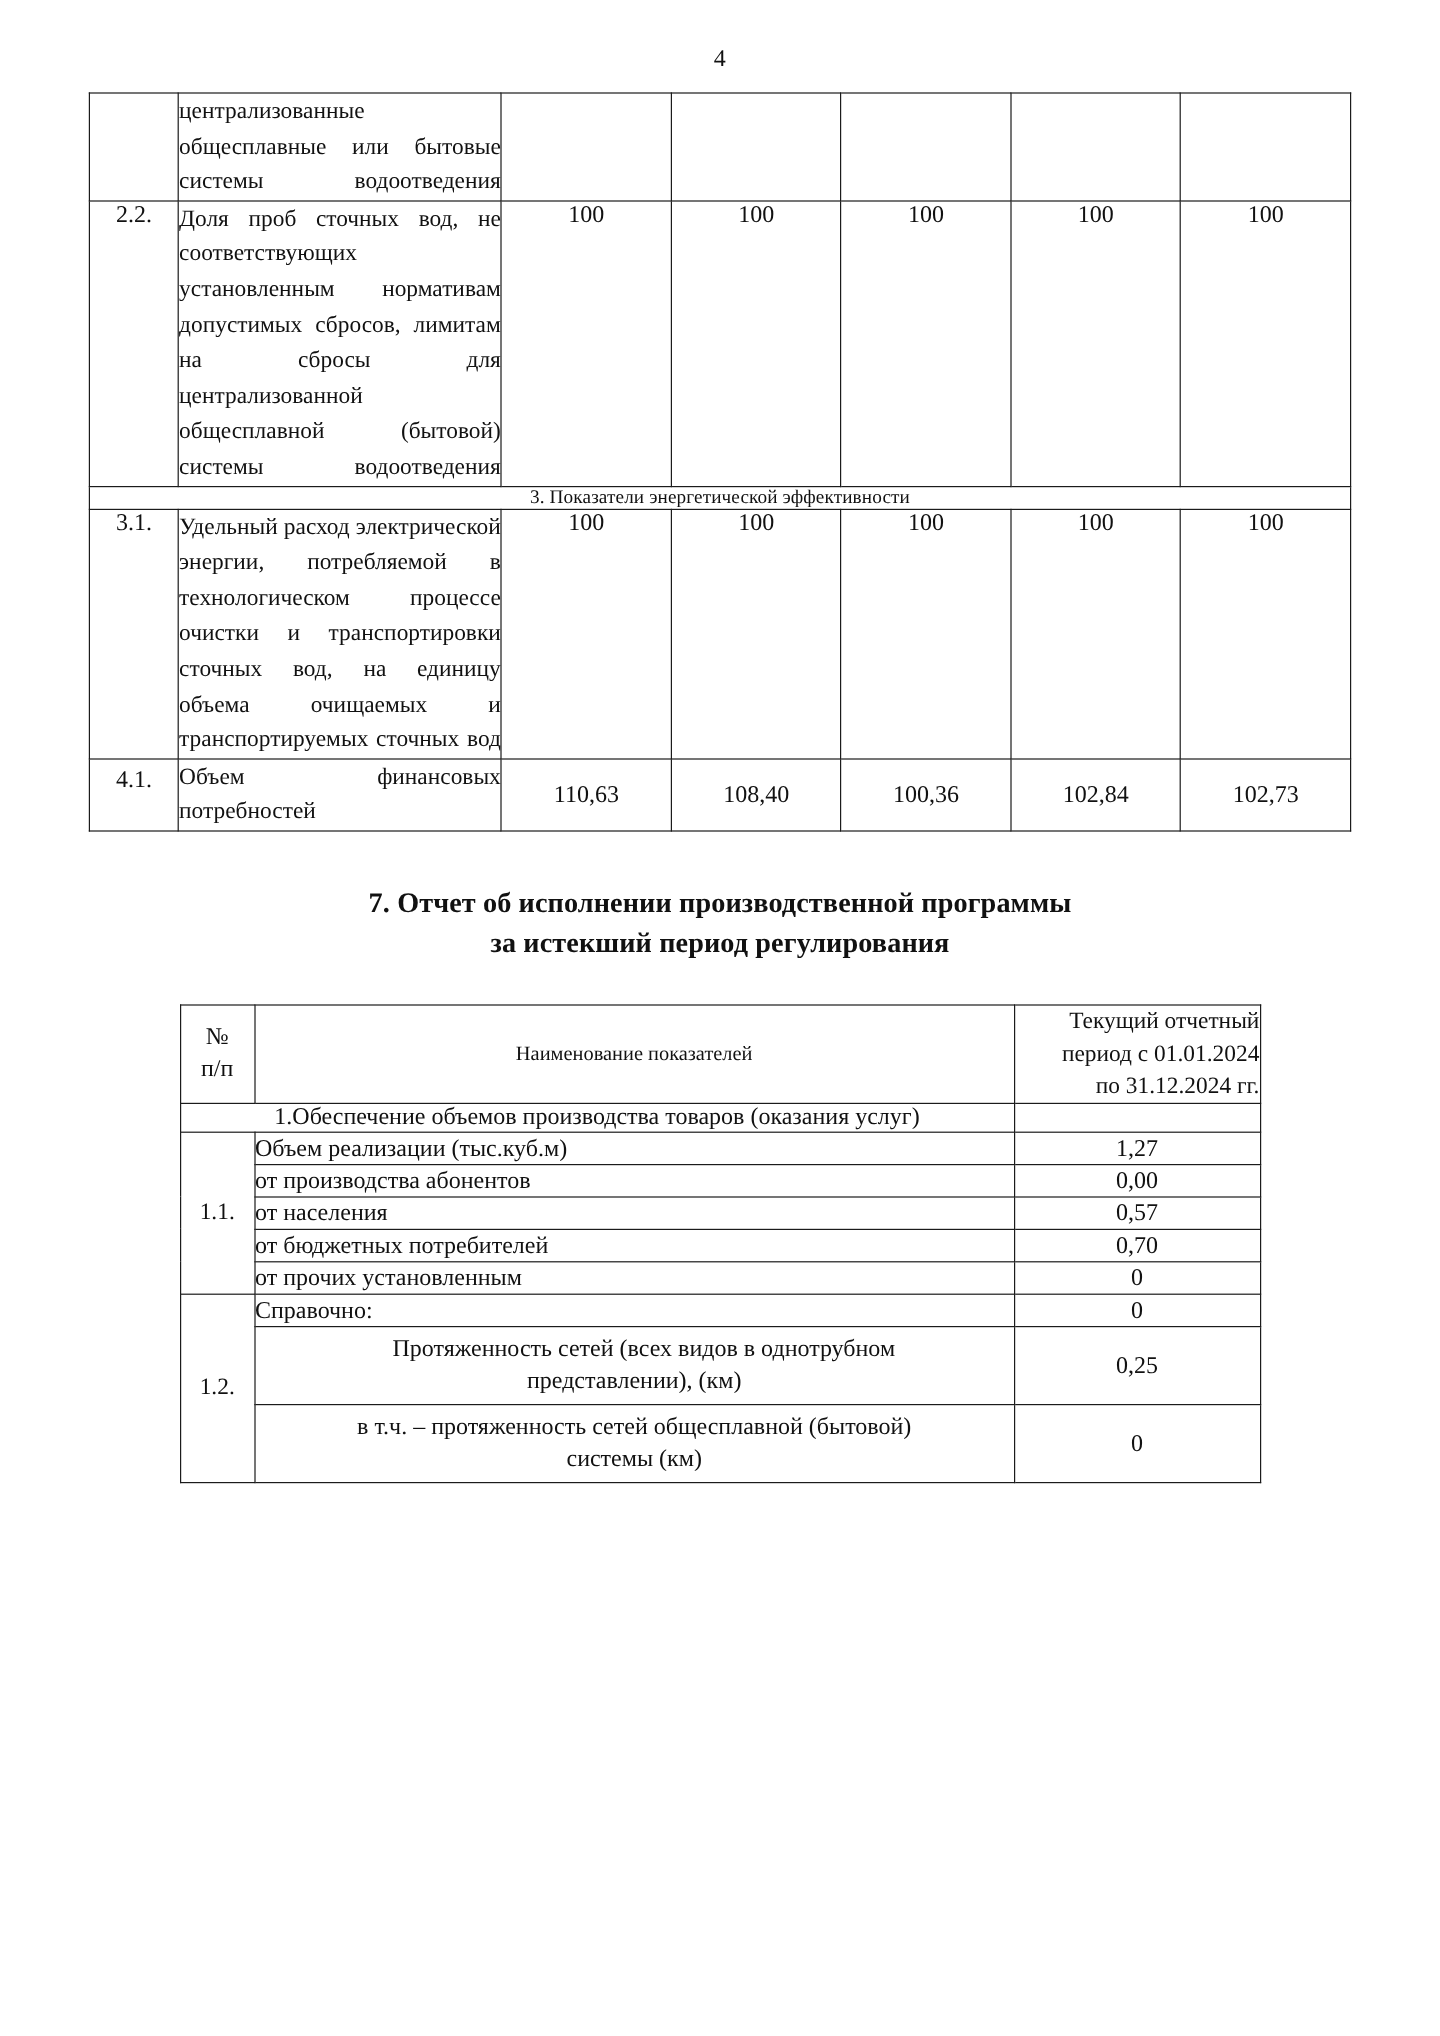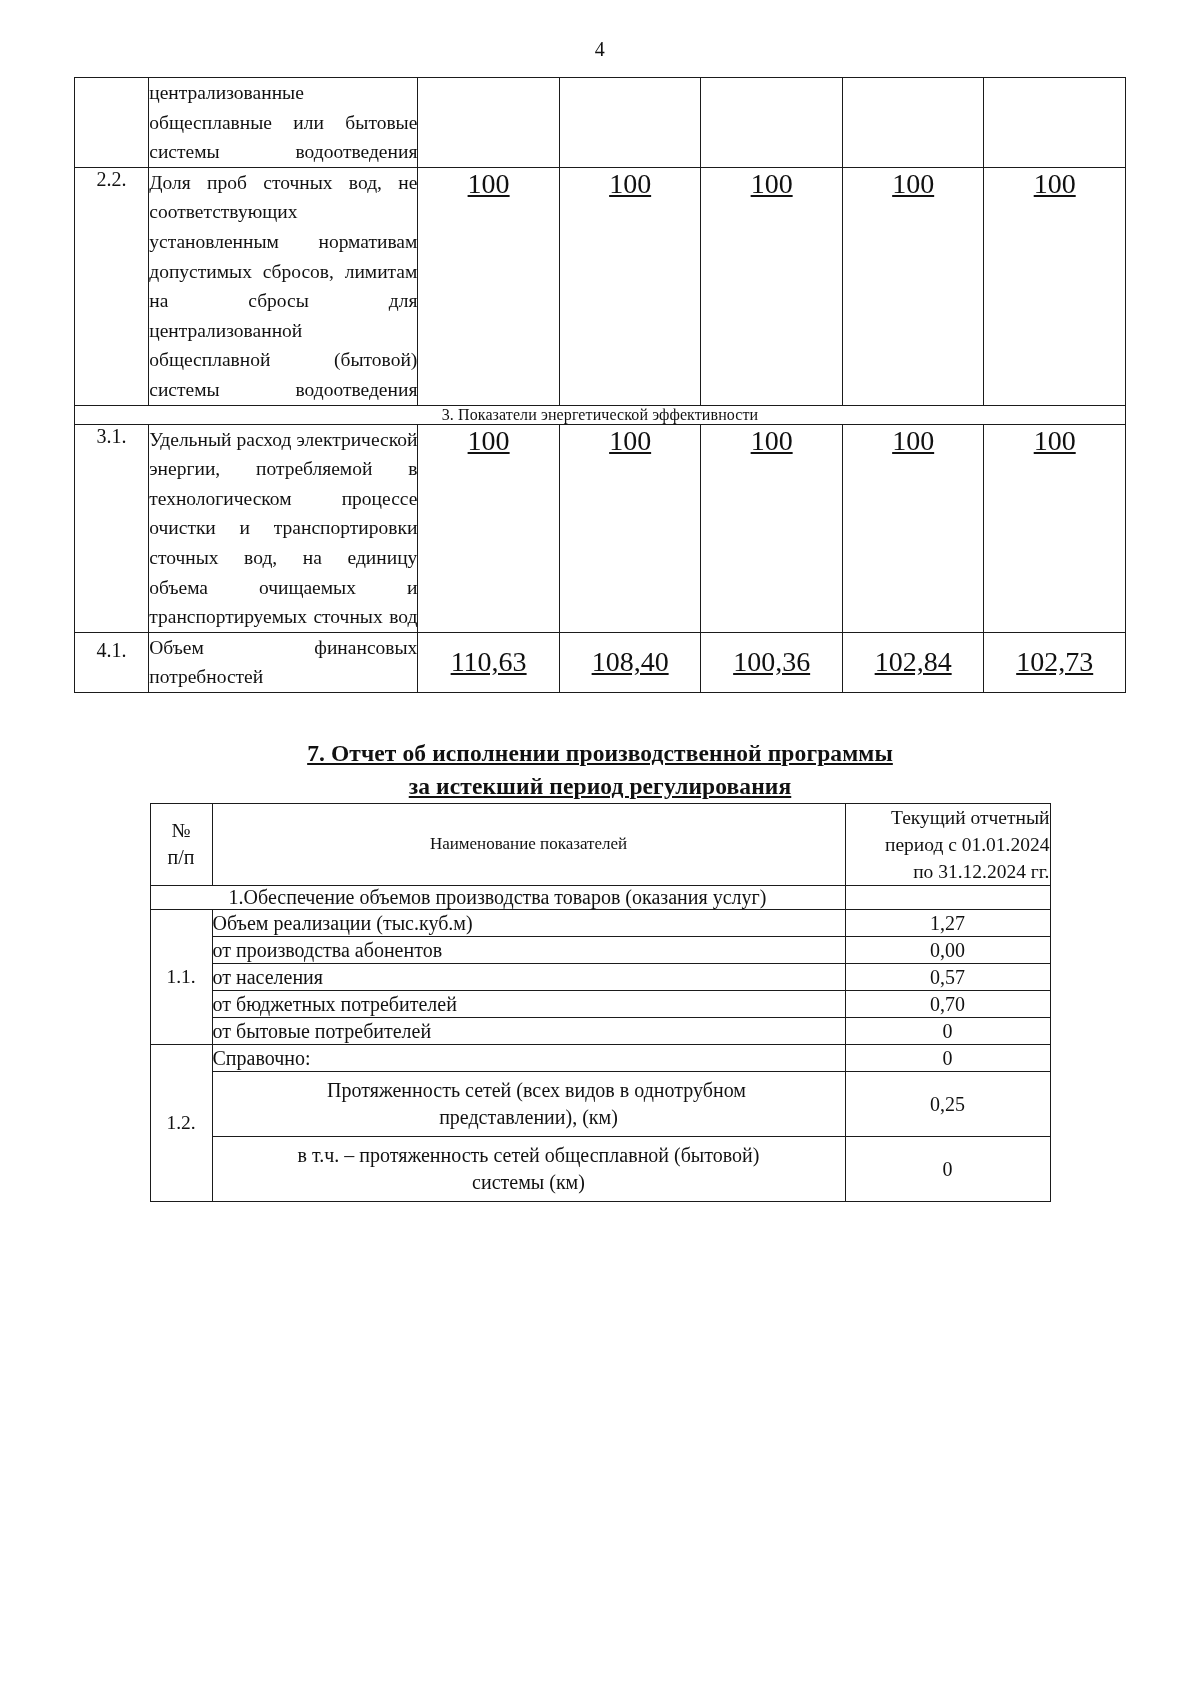--- a/index.html
+++ b/index.html
@@ -61,22 +61,21 @@
     line-height: 29.6px;
     text-align: justify;
     text-align-last: justify;
     padding: 6px 7px 6px 8px;
     hyphens: none;
   }
   .t1-val {
     width: 122px;
     text-align: center;
     vertical-align: middle;
-    font-size: 28px;
-    text-decoration: underline;
+    font-size: 20px;
   }
   .t1-sub-text {
     font-size: 19.5px;
     line-height: 29.6px;
     text-align: justify;
     text-align-last: justify;
     padding: 3px 7px 5px 8px;
   }
   .section-head {
     text-align: center;
@@ -95,22 +94,22 @@
   .row41 .t1-num { vertical-align: top; padding-top: 6px; }
   .row41 .t1-val { vertical-align: middle; }
 
   
   .heading7 {
     text-align: center;
     font-weight: bold;
     font-size: 23.5px;
     line-height: 33px;
     margin-top: 44px;
+    margin-bottom: 34px;
     letter-spacing: 0.1px;
-    text-decoration: underline;
   }
   .heading7 span { display: block; }
 
   
   table.report-table {
     width: 900px;
     margin: 0 auto;
     border: 1.6px solid #1b1b1b;
   }
   table.report-table td {
@@ -278,21 +277,21 @@
     </tr>
     <tr>
       <td class="r-name">от населения</td>
       <td class="r-val">0,57</td>
     </tr>
     <tr>
       <td class="r-name">от бюджетных потребителей</td>
       <td class="r-val">0,70</td>
     </tr>
     <tr>
-      <td class="r-name">от бытовые потребителей</td>
+      <td class="r-name">от прочих установленным</td>
       <td class="r-val">0</td>
     </tr>
 
     <tr>
       <td class="r-np" rowspan="3">1.2.</td>
       <td class="r-name">Справочно:</td>
       <td class="r-val">0</td>
     </tr>
     <tr>
       <td class="r-name two-line">

